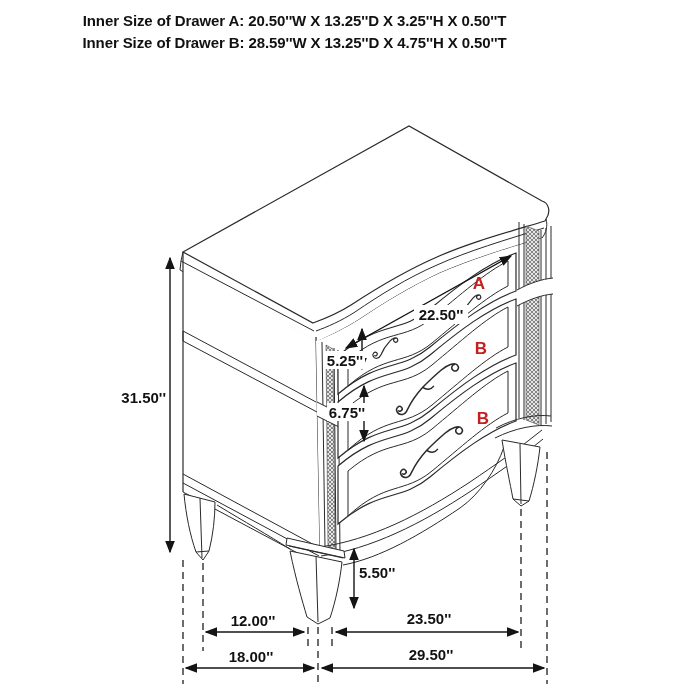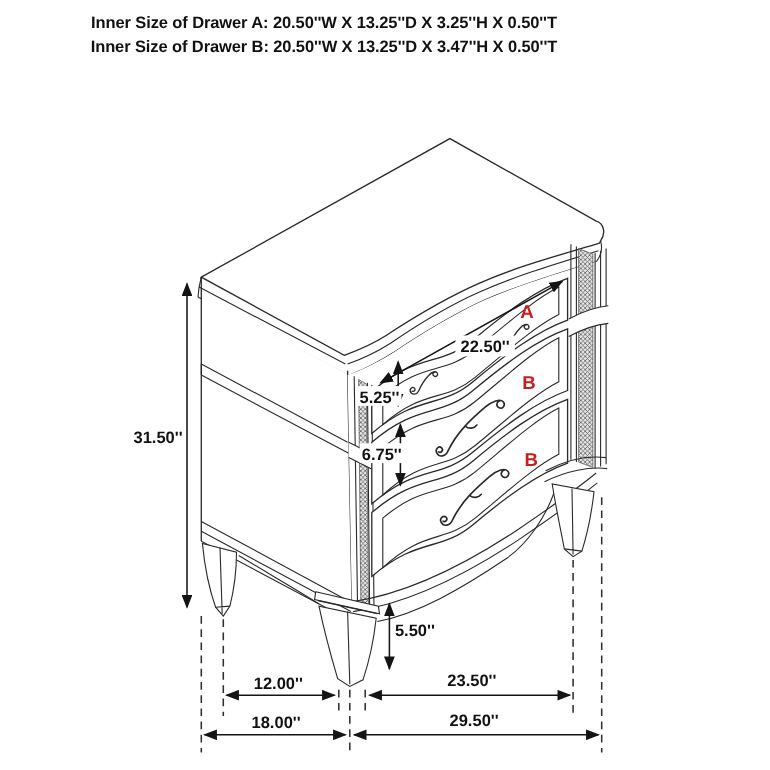--- a/index.html
+++ b/index.html
@@ -17,21 +17,21 @@
   .handle{stroke:#2a2a2a;stroke-width:1.5;fill:none;stroke-linecap:round;}
   .dash{stroke:#2f2f2f;stroke-width:1.4;fill:none;stroke-dasharray:7 5;}
   .arrow{stroke:#141414;stroke-width:1.4;fill:none;}
   .labelbox{fill:#ffffff;}
 </style>
 </head>
 <body>
 
 <div class="header">
   <div>Inner Size of Drawer A: 20.50''W X 13.25''D X 3.25''H X 0.50''T</div>
-  <div>Inner Size of Drawer B: 20.50''W X 13.25''D X 3.47''H X 0.50''T</div>
+  <div>Inner Size of Drawer B: 28.59''W X 13.25''D X 4.75''H X 0.50''T</div>
 </div>
 
 <svg width="700" height="700" viewBox="0 0 700 700">
   <defs>
     <marker id="ah" markerWidth="9" markerHeight="7" refX="8" refY="3.5" orient="auto-start-reverse">
       <path d="M0,0 L9,3.5 L0,7 Z" fill="#141414"></path>
     </marker>
     <pattern id="mesh" width="4" height="4" patternUnits="userSpaceOnUse">
       <rect width="4" height="4" fill="#e7e7e7"></rect>
       <path d="M0,0 L4,4 M4,0 L0,4" stroke="#5a5a5a" stroke-width="0.7"></path>

